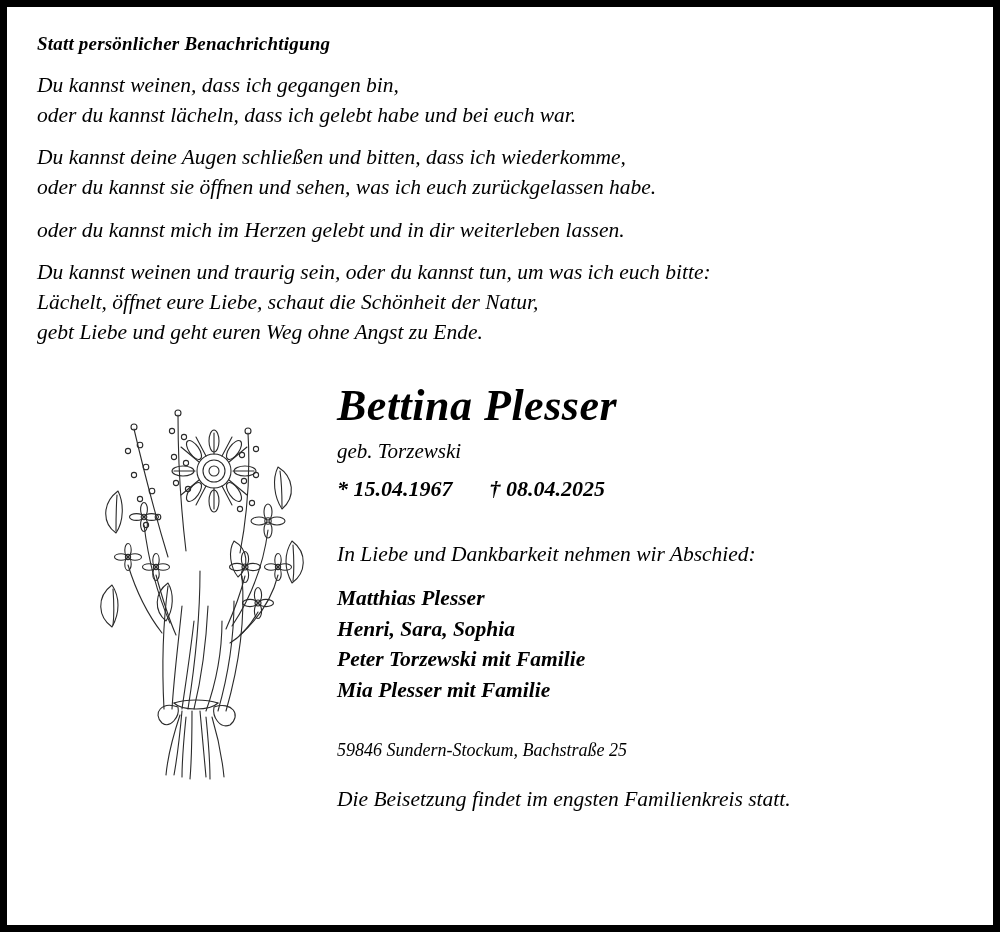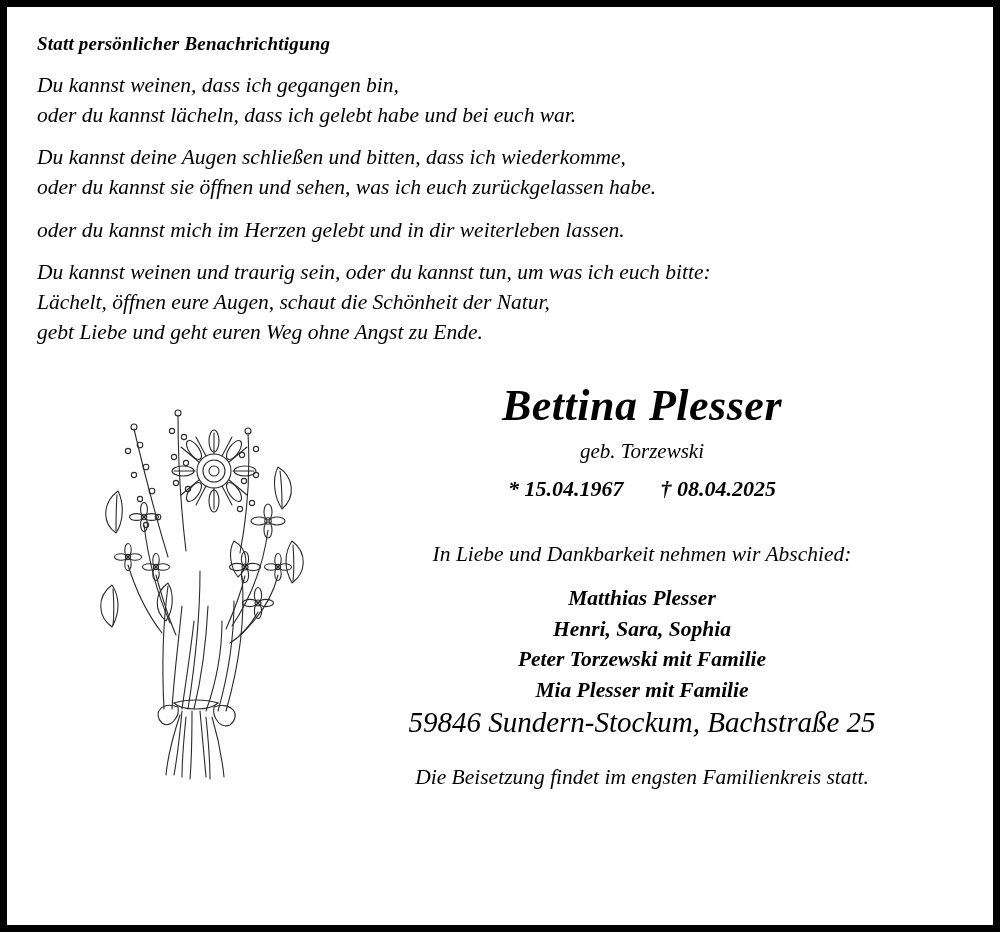--- a/index.html
+++ b/index.html
@@ -69,21 +69,21 @@
     display: block;
     width: 100%;
     height: 100%;
   }
 
   .details {
     position: absolute;
     left: 300px;
     right: 16px;
     top: 0;
-    text-align: center;
+    text-align: left;
   }
   .name {
     font-weight: bold;
     font-style: italic;
     font-size: 44px;
     letter-spacing: 0.5px;
     line-height: 1.05;
     margin-top: 10px;
   }
   .maiden {
@@ -112,21 +112,22 @@
   }
   .mourners .m-line {
     display: block;
     font-weight: bold;
     font-style: italic;
     font-size: 21.5px;
     line-height: 1.42;
   }
   .address {
     font-style: italic;
-    font-size: 29px;
+    font-size: 18px;
+    margin-top: 34px;
   }
   .note {
     font-style: italic;
     font-size: 21.5px;
     margin-top: 26px;
   }
 </style>
 </head>
 <body>
 
@@ -142,21 +143,21 @@
       </div>
       <div class="stanza">
         <span class="line">Du kannst deine Augen schließen und bitten, dass ich wiederkomme,</span>
         <span class="line">oder du kannst sie öffnen und sehen, was ich euch zurückgelassen habe.</span>
       </div>
       <div class="stanza">
         <span class="line">oder du kannst mich im Herzen gelebt und in dir weiterleben lassen.</span>
       </div>
       <div class="stanza">
         <span class="line">Du kannst weinen und traurig sein, oder du kannst tun, um was ich euch bitte:</span>
-        <span class="line">Lächelt, öffnen eure Augen, schaut die Schönheit der Natur,</span>
+        <span class="line">Lächelt, öffnet eure Liebe, schaut die Schönheit der Natur,</span>
         <span class="line">gebt Liebe und geht euren Weg ohne Angst zu Ende.</span>
       </div>
     </div>
 
     <div class="lower">
 
       <div class="bouquet">
         <svg viewBox="0 0 230 420" xmlns="http://www.w3.org/2000/svg" fill="none" stroke="#2b2b2b" stroke-width="1.1" stroke-linecap="round" stroke-linejoin="round">
 
           <g>

